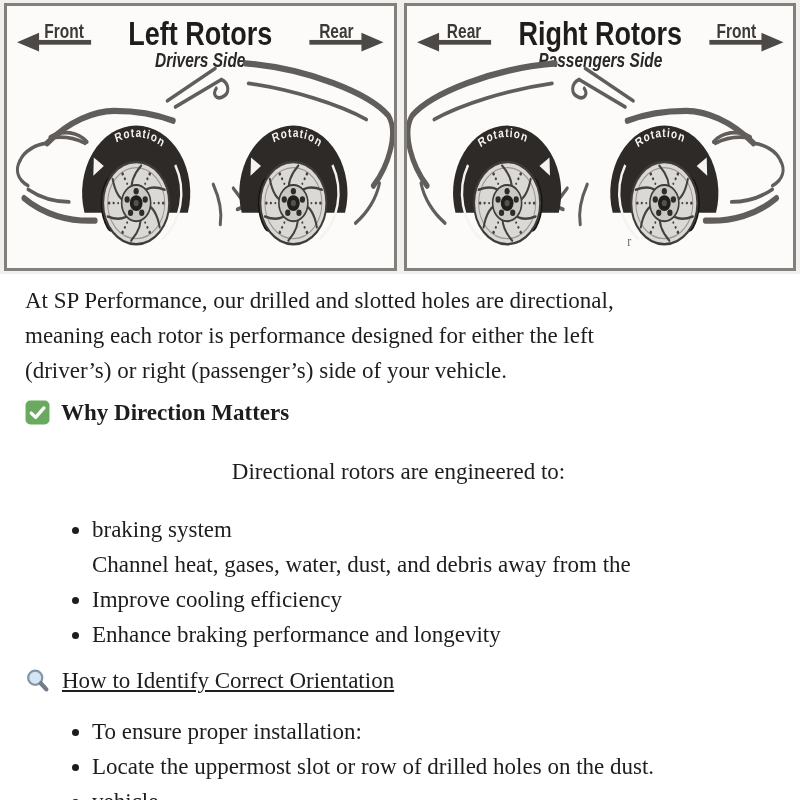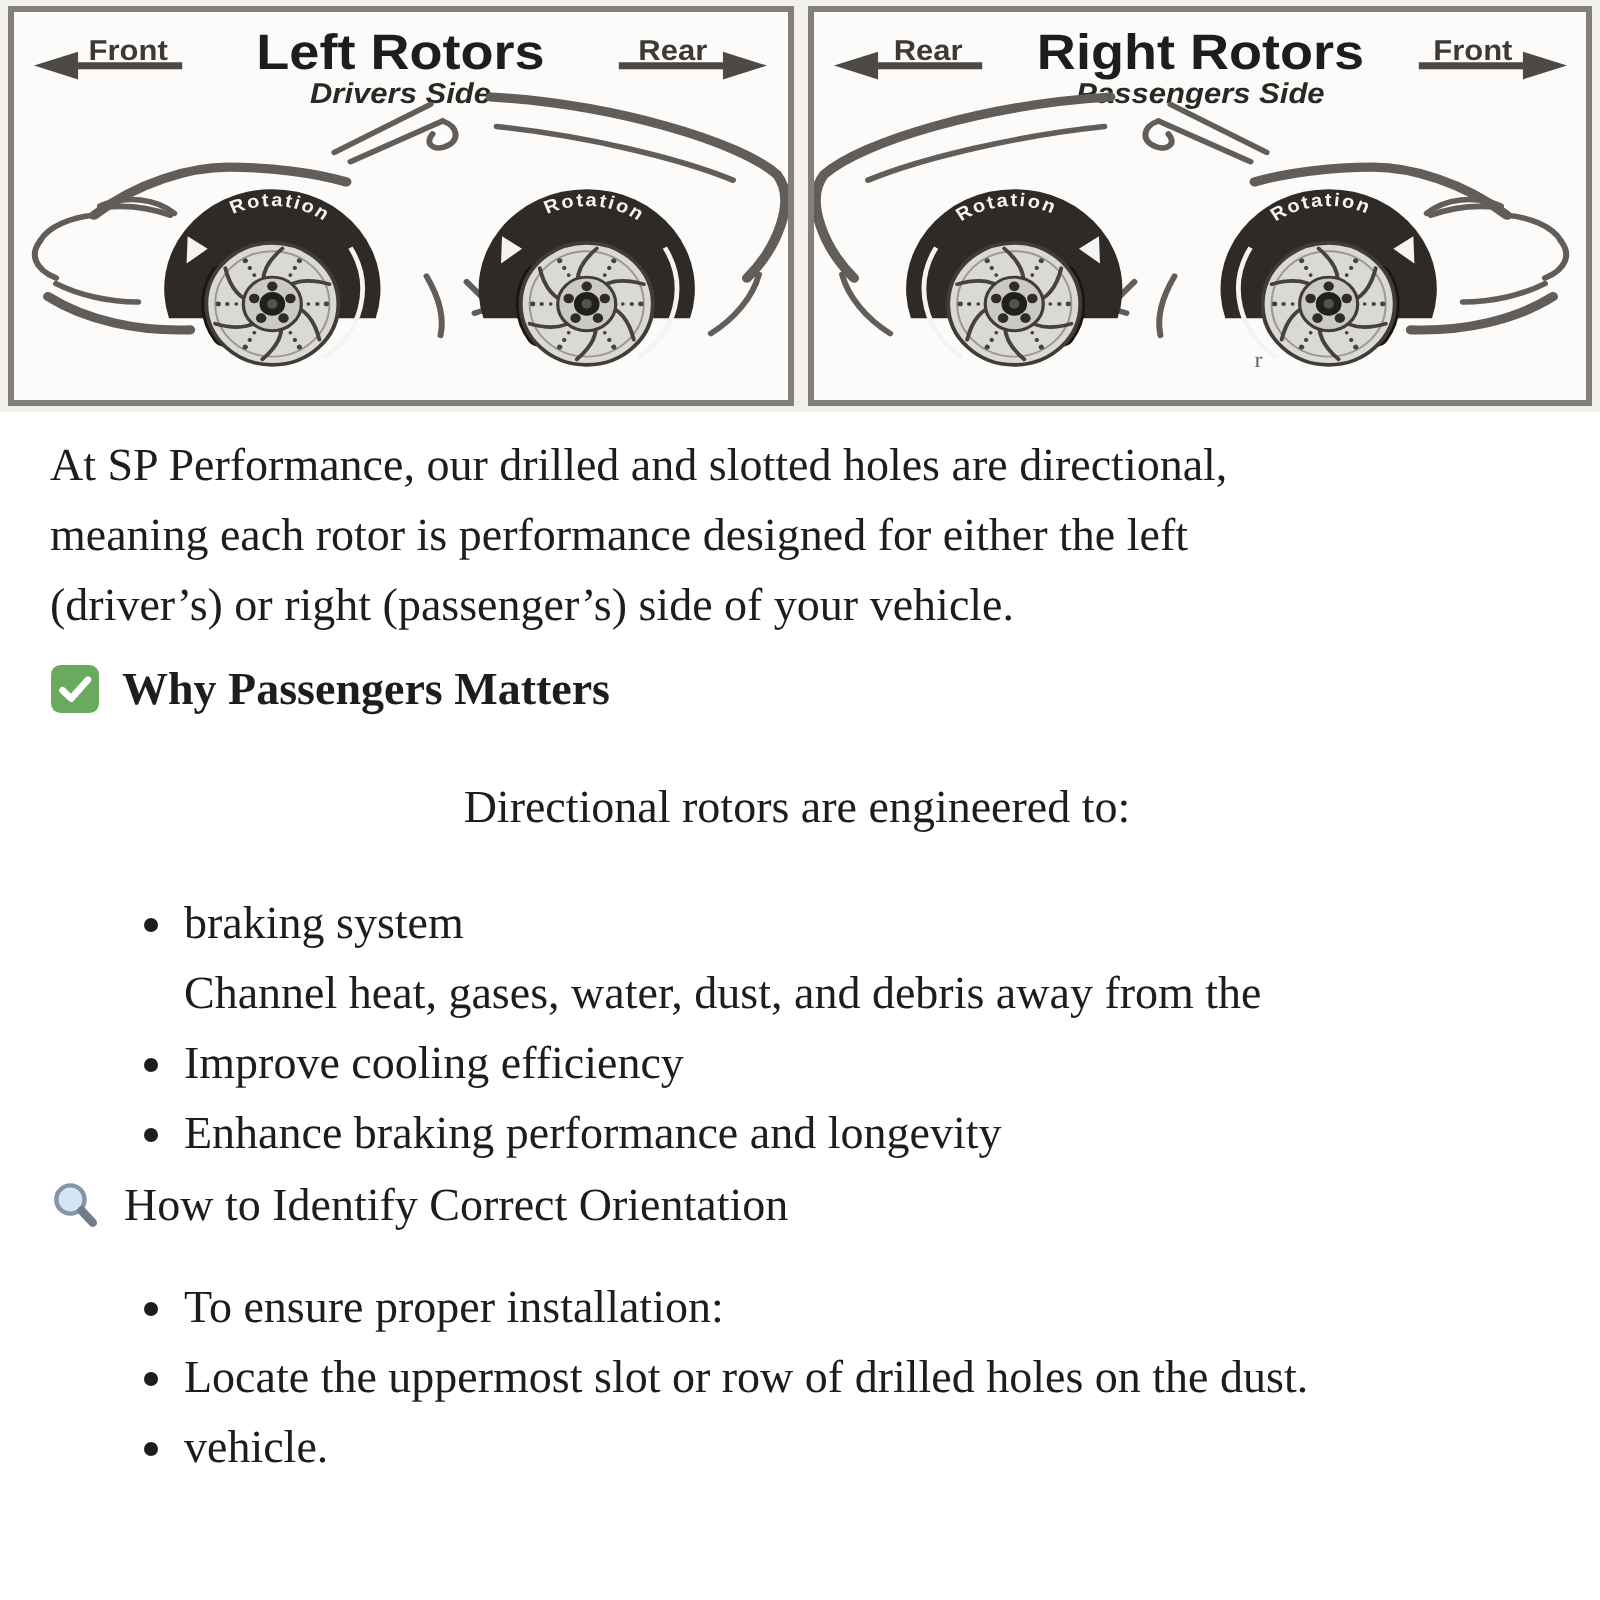--- a/index.html
+++ b/index.html
@@ -2,21 +2,21 @@
 <html><head>
 <meta charset="utf-8">
 <style>
   html,body{margin:0;padding:0;}
   body{
     width:800px;height:800px;overflow:hidden;background:#ffffff;
     font-family:"Liberation Serif", serif;color:#1d1d1d;
   }
   
   .hero{
-    box-sizing:border-box;height:206px;background:#f2f0ed;
+    box-sizing:border-box;height:274px;background:#f2f0ed;
     display:flex;gap:7px;padding:3px 4px;
   }
   .panel{
     flex:1;box-sizing:border-box;border:3px solid #827f7c;
     background:#fcfbf9;min-width:0;
   }
   .panel svg{display:block;width:100%;height:100%;}
   .hero-title{font-family:"Liberation Sans",sans-serif;font-weight:bold;font-size:27px;fill:#1f1d1b;}
   .hero-sub{font-family:"Liberation Sans",sans-serif;font-weight:bold;font-style:italic;font-size:15.5px;fill:#2a2825;}
   .dir-label{font-family:"Liberation Sans",sans-serif;font-weight:bold;font-size:15.5px;fill:#3c3936;}
@@ -27,21 +27,21 @@
   .ddot{fill:#45423f;}
   .warc{fill:none;stroke:#f5f4f2;stroke-width:2.4;}
   .rottext{font-family:"Liberation Sans",sans-serif;font-weight:bold;font-size:10px;fill:#f5f4f2;letter-spacing:1px;}
   .artifact{font-family:"Liberation Serif",serif;font-size:12px;fill:#6b6764;}
   
   .article{padding:0 28px 0 25px;}
   .intro{margin:9px 0 0;font-size:23px;line-height:35px;}
   .h2row{display:flex;align-items:center;gap:11px;font-size:23px;line-height:29px;}
   .h2row.bold{font-weight:bold;}
   .h-why{margin-top:10px;}
-  .h-identify{margin-top:4px;font-weight:400;}
+  .h-identify{margin-top:14px;font-weight:400;text-decoration:underline;}
   .lead{margin-top:27px;font-size:23px;line-height:35px;text-align:center;}
   ul.blist{margin:9px 0 0;padding-left:67px;}
   ul.blist2{margin:19px 0 0;padding-left:67px;}
   ul li{font-size:23px;line-height:35px;}
   ul li::marker{color:#1d1d1d;}
   .ln{display:block;}
   .check-icon{width:25px;height:25px;flex:0 0 25px;}
   .mag-icon{width:26px;height:26px;flex:0 0 26px;}
 </style>
 </head>
@@ -203,21 +203,21 @@
     <span class="ln">At SP Performance, our drilled and slotted holes are directional,</span>
     <span class="ln">meaning each rotor is performance designed for either the left</span>
     <span class="ln">(driver’s) or right (passenger’s) side of your vehicle.</span>
   </p>
 
   <div class="h2row bold h-why">
     <svg class="check-icon" viewBox="0 0 24 24">
       <rect x="0.5" y="0.5" width="23" height="23" rx="4.5" fill="#6aaa5e"></rect>
       <path d="M6 12.6 L10.2 16.6 L18.2 7.6" fill="none" stroke="#ffffff" stroke-width="3.2" stroke-linecap="round" stroke-linejoin="round"></path>
     </svg>
-    <span>Why Passengers Matters</span>
+    <span>Why Direction Matters</span>
   </div>
 
   <p class="lead">Directional rotors are engineered to:</p>
 
   <ul class="blist">
     <li>
       <span class="ln">braking system</span>
       <span class="ln">Channel heat, gases, water, dust, and debris away from the</span>
     </li>
     <li>

